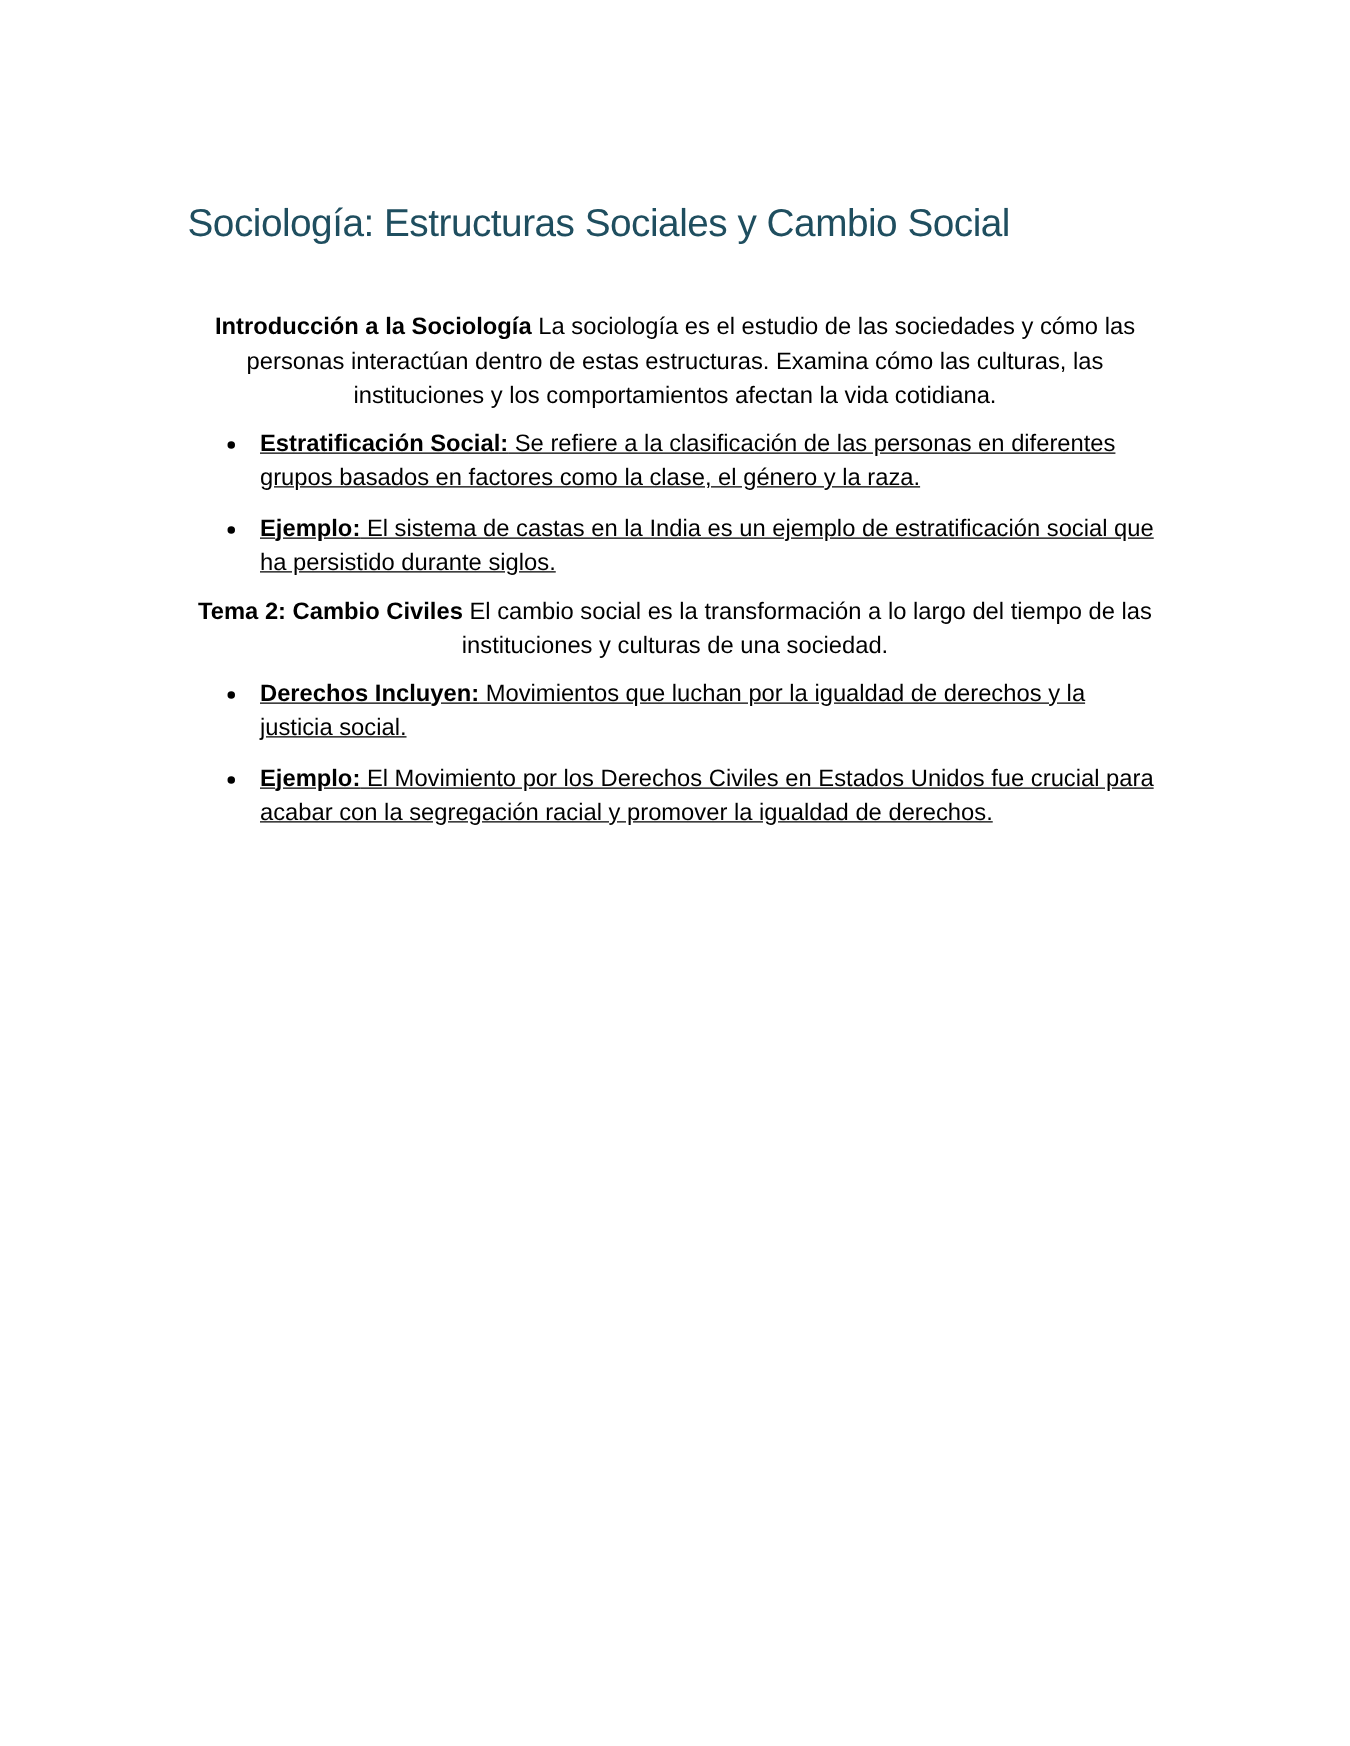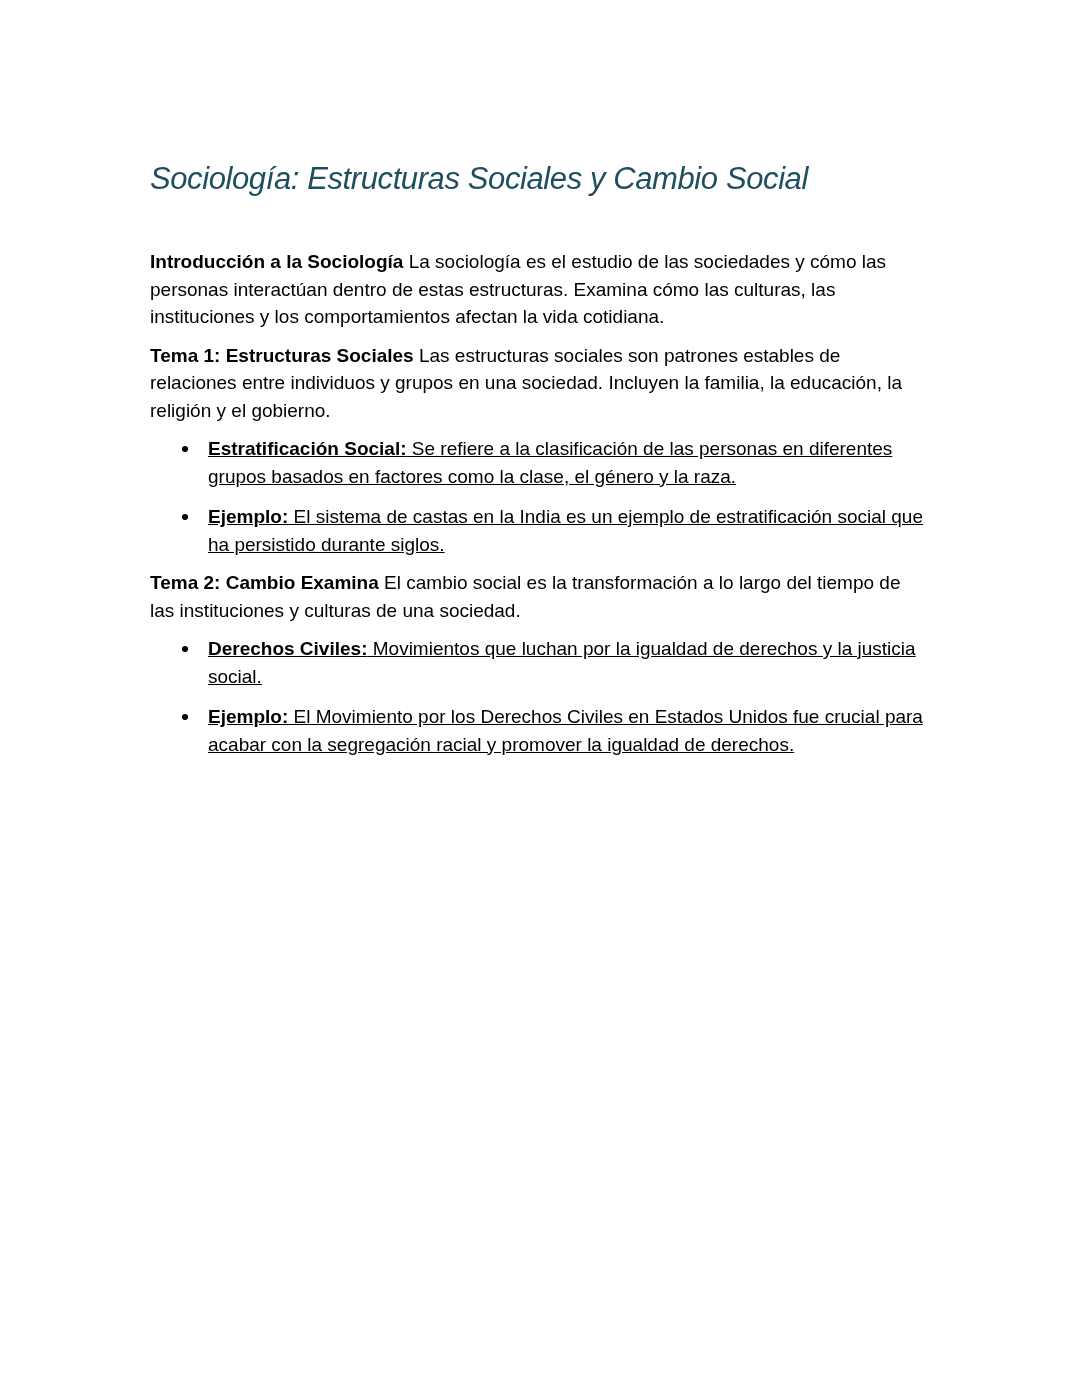--- a/index.html
+++ b/index.html
@@ -21,26 +21,26 @@
     padding: 160px 150px 0 150px;
     background: var(--page_background, #ffffff);
   }
   .doc-title {
     margin: 0 0 50px 0;
     font-size: 31px;
     font-weight: 400;
     letter-spacing: -0.4px;
     line-height: 38px;
     color: var(--title_color, #1f4e5f);
-    font-style: italic;
   }
   .para {
     margin: 0 0 11px 0;
     font-size: 19px;
     line-height: 27.5px;
+    text-align: center;
   }
   .lead {
     font-weight: 700;
   }
   .bullets {
     list-style: none;
     margin: 0 0 11px 0;
     padding: 0 0 0 58px;
   }
   .bullet-item {
@@ -66,31 +66,30 @@
 </style>
 </head>
 <body>
 
 <main class="page">
 
   <h1 class="doc-title">Sociología: Estructuras Sociales y Cambio Social</h1>
 
   <p class="para"><strong class="lead">Introducción a la Sociología</strong><span> La sociología es el estudio de las sociedades y cómo las personas interactúan dentro de estas estructuras. Examina cómo las culturas, las instituciones y los comportamientos afectan la vida cotidiana.</span></p>
 
-  <p class="para"><strong class="lead">Tema 1: Estructuras Sociales</strong><span> Las estructuras sociales son patrones estables de relaciones entre individuos y grupos en una sociedad. Incluyen la familia, la educación, la religión y el gobierno.</span></p>
 
   <ul class="bullets">
     <li class="bullet-item"><strong class="lead">Estratificación Social:</strong><span> Se refiere a la clasificación de las personas en diferentes grupos basados en factores como la clase, el género y la raza.</span></li>
     <li class="bullet-item"><strong class="lead">Ejemplo:</strong><span> El sistema de castas en la India es un ejemplo de estratificación social que ha persistido durante siglos.</span></li>
   </ul>
 
-  <p class="para"><strong class="lead">Tema 2: Cambio Examina</strong><span> El cambio social es la transformación a lo largo del tiempo de las instituciones y culturas de una sociedad.</span></p>
+  <p class="para"><strong class="lead">Tema 2: Cambio Civiles</strong><span> El cambio social es la transformación a lo largo del tiempo de las instituciones y culturas de una sociedad.</span></p>
 
   <ul class="bullets">
   </ul>
 
 
   <ul class="bullets">
-    <li class="bullet-item"><strong class="lead">Derechos Civiles:</strong><span> Movimientos que luchan por la igualdad de derechos y la justicia social.</span></li>
+    <li class="bullet-item"><strong class="lead">Derechos Incluyen:</strong><span> Movimientos que luchan por la igualdad de derechos y la justicia social.</span></li>
     <li class="bullet-item"><strong class="lead">Ejemplo:</strong><span> El Movimiento por los Derechos Civiles en Estados Unidos fue crucial para acabar con la segregación racial y promover la igualdad de derechos.</span></li>
   </ul>
 
 </main>
 
 </body></html>

